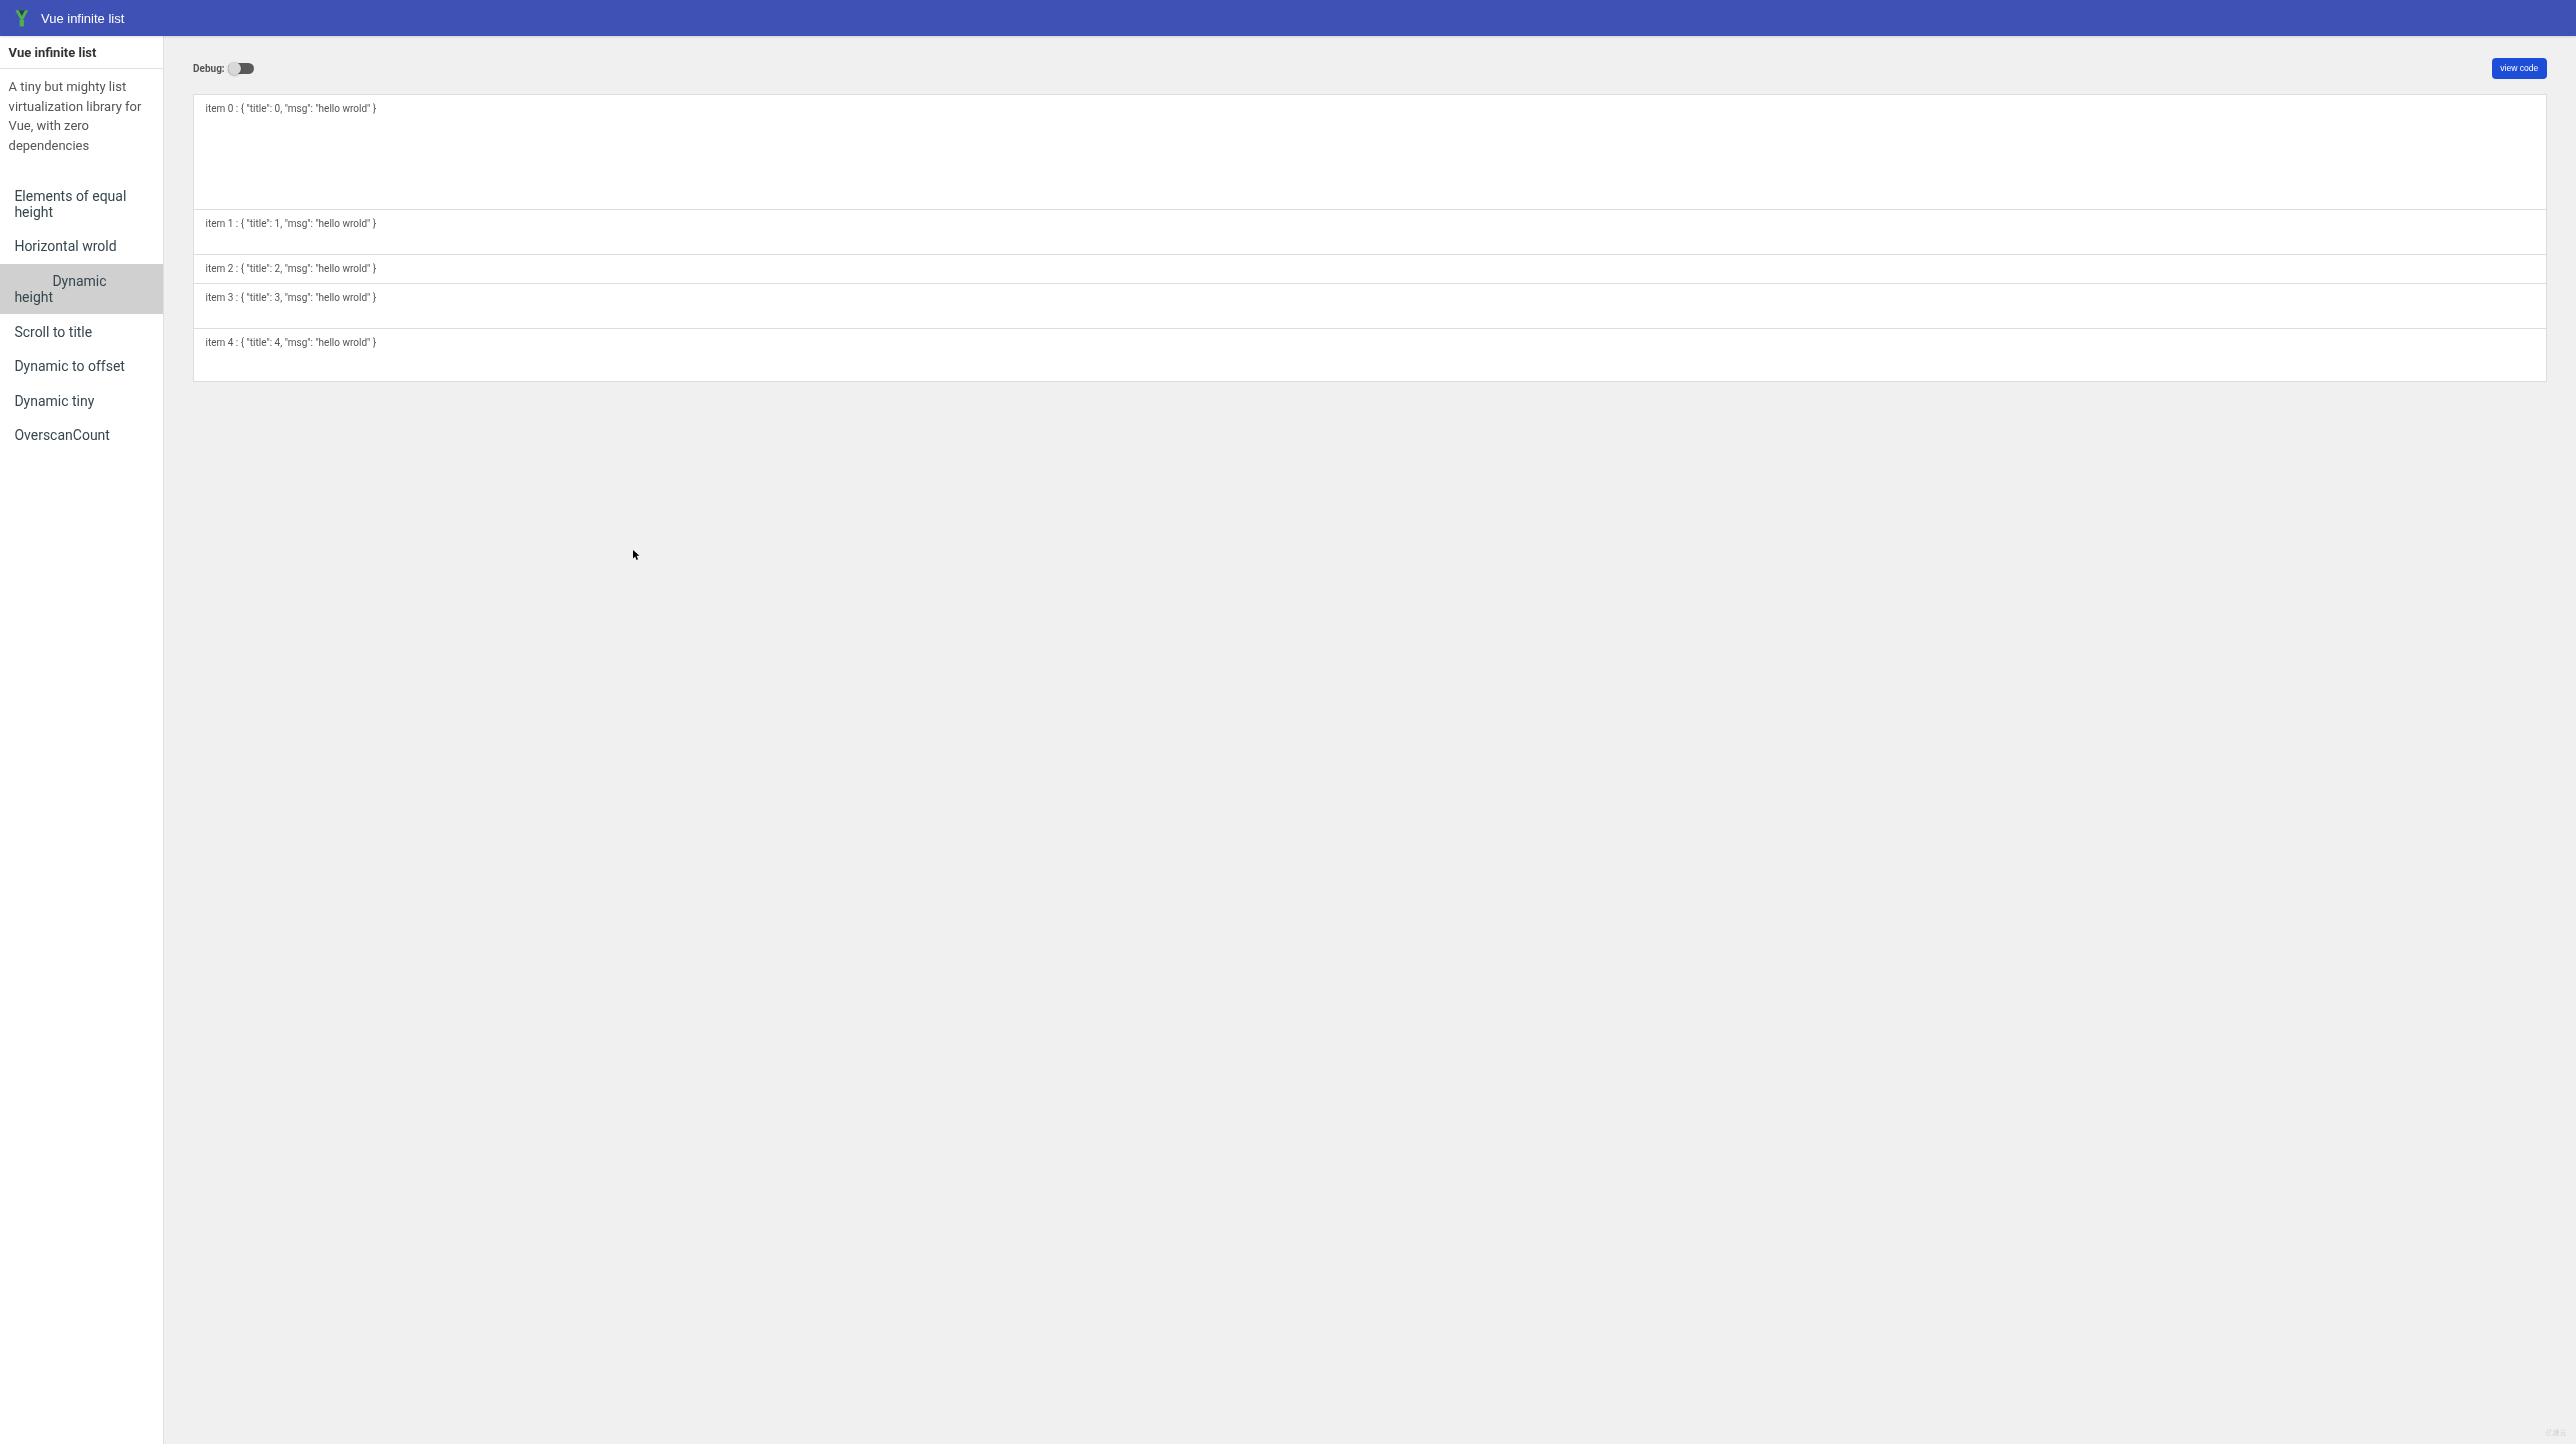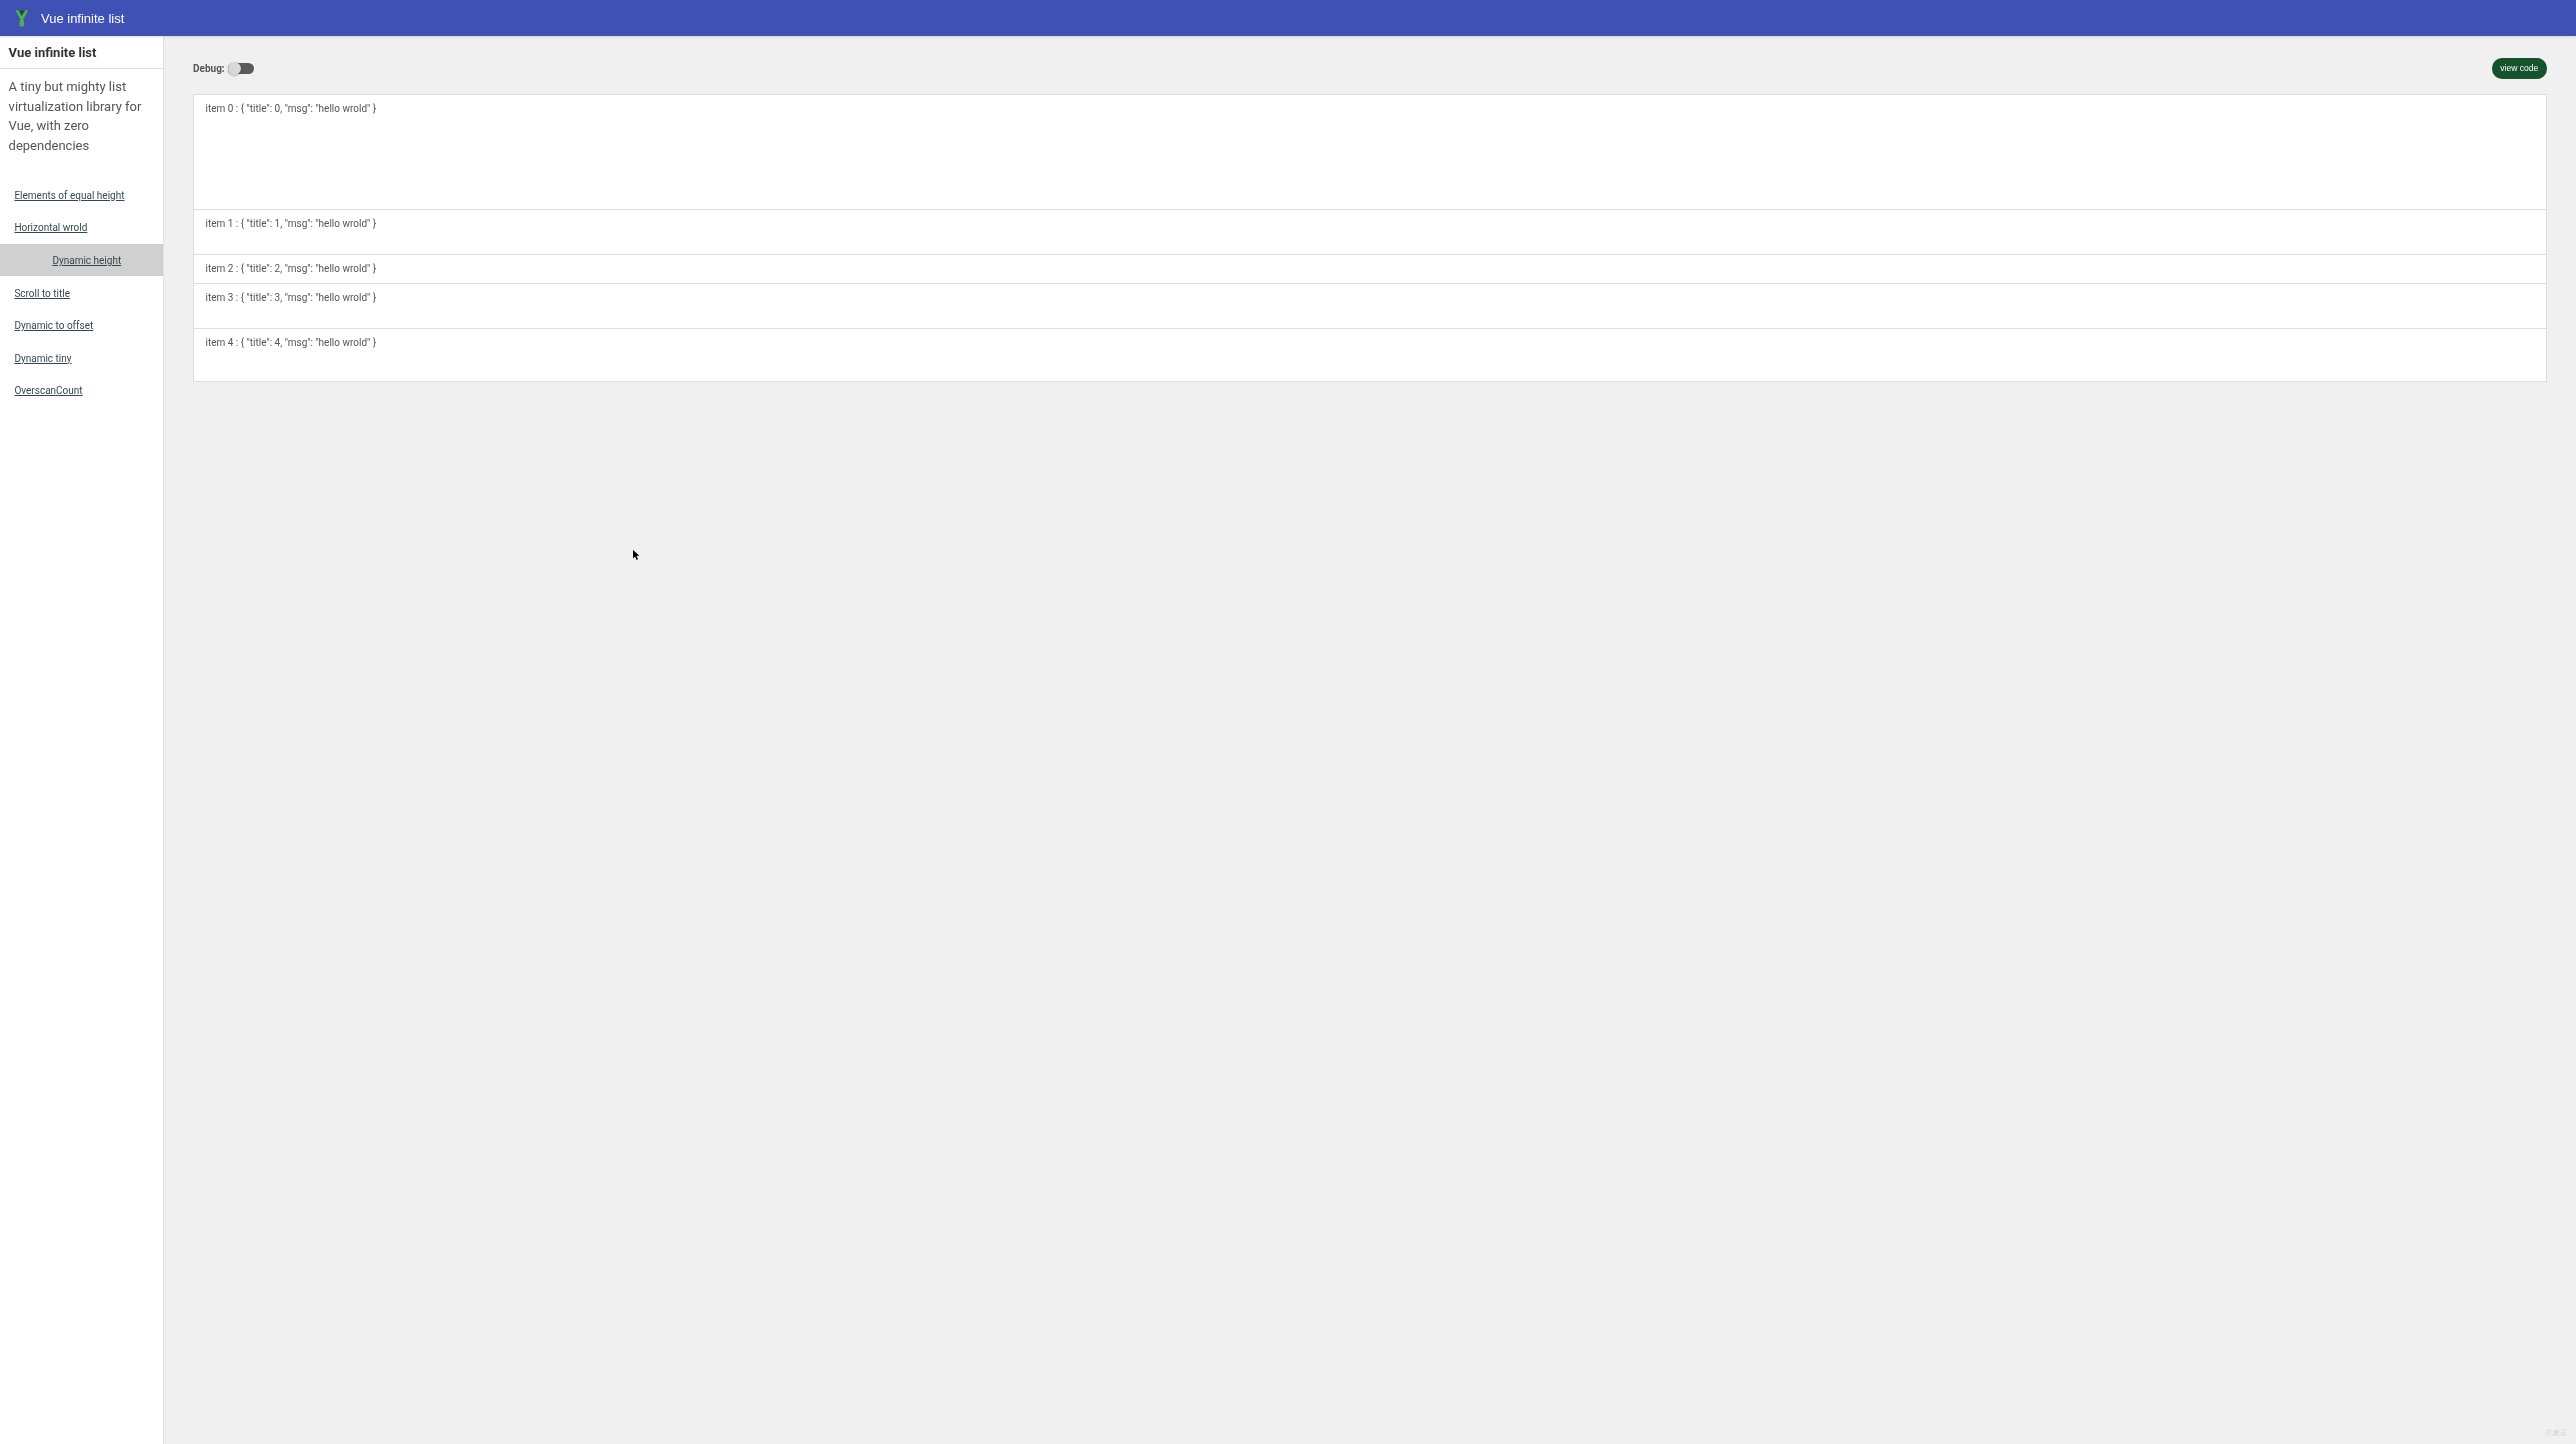--- a/index.html
+++ b/index.html
@@ -85,22 +85,21 @@
       padding-top: 14.4px;
     }
     
     .sidebar-item {
       padding: 9.3px 14.4px;
       cursor: pointer;
     }
     
     .sidebar-item a {
       color: #37474f;
-      text-decoration: underline;
-      font-size: 10px;
+      font-size: 14px;
     }
     
     .sidebar-item.active {
       background: #d0d0d0;
     }
     
     .sidebar-item.active a {
       color: #37474f;
       margin-left: 38px;
     }
@@ -145,25 +144,25 @@
       left: 0px;
       top: -0.7px;
       width: 13px;
       height: 13px;
       background: #d8d8d8;
       border-radius: 50%;
       box-shadow: 0 0.7px 2.2px rgba(0,0,0,0.3);
     }
     
     .view-code-btn {
-      background: #14532d;
+      background: #1d4ed8;
       color: white;
       border: none;
       padding: 5.8px 8.6px;
-      border-radius: 10px;
+      border-radius: 4px;
       font-size: 8.6px;
       cursor: pointer;
     }
     
     .list-container {
       background: white;
       border: 0.7px solid #ddd;
     }
     
     .list-item {

